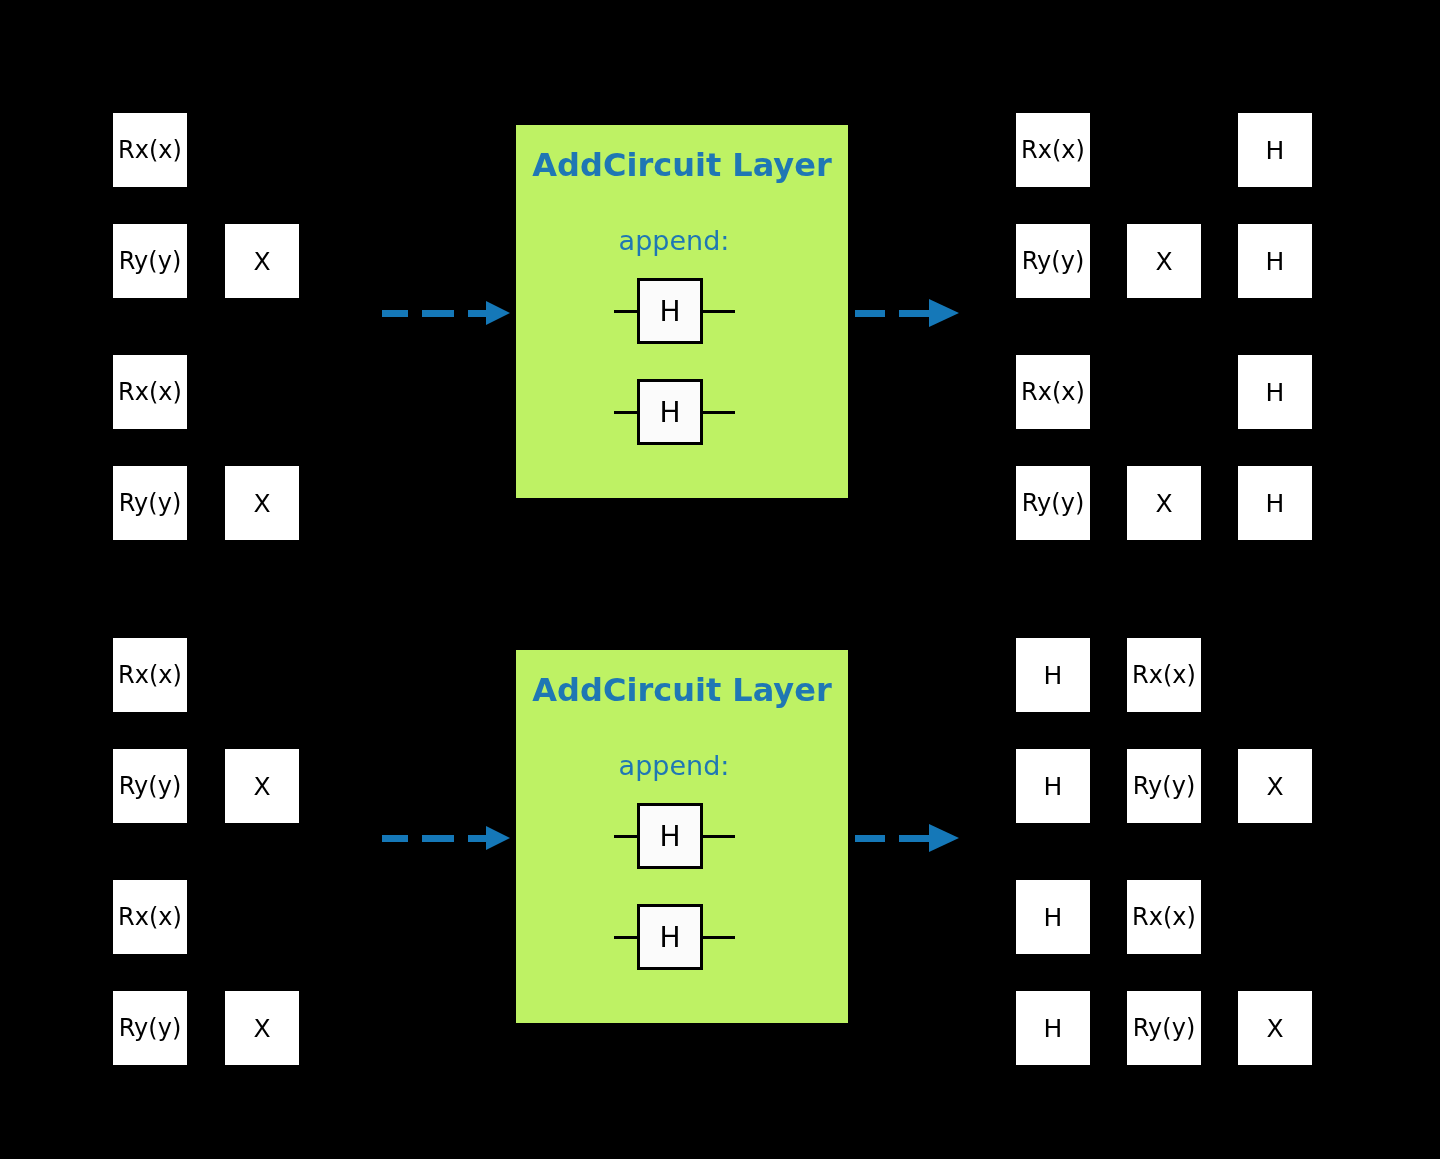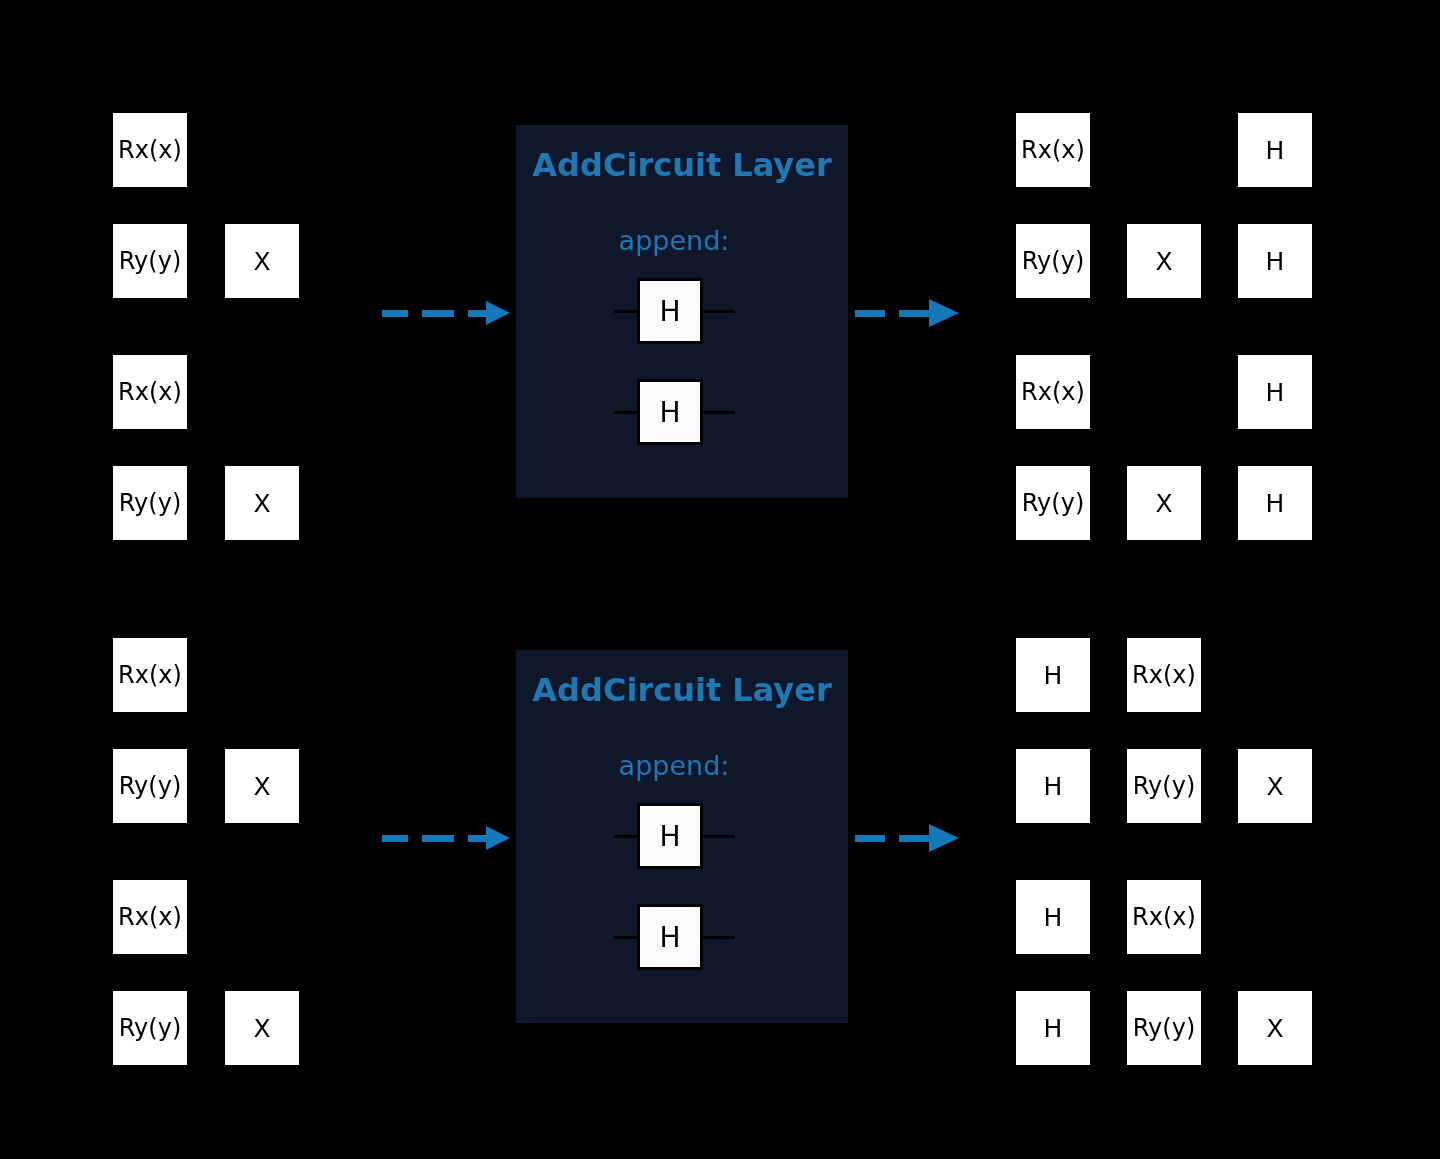--- a/index.html
+++ b/index.html
@@ -32,21 +32,21 @@
     font-size: 25px;
     line-height: 1;
     letter-spacing: 0px;
     box-sizing: border-box;
   }
   .gate.wide { font-size: 24px; }
 
   
   .panel {
     position: absolute;
-    background: #0f172a;
+    background: #bef264;
     box-sizing: border-box;
   }
   .panel-title {
     position: absolute;
     left: 0;
     right: 0;
     text-align: center;
     color: #1f77b4;
     font-weight: bold;
     font-size: 32px;

